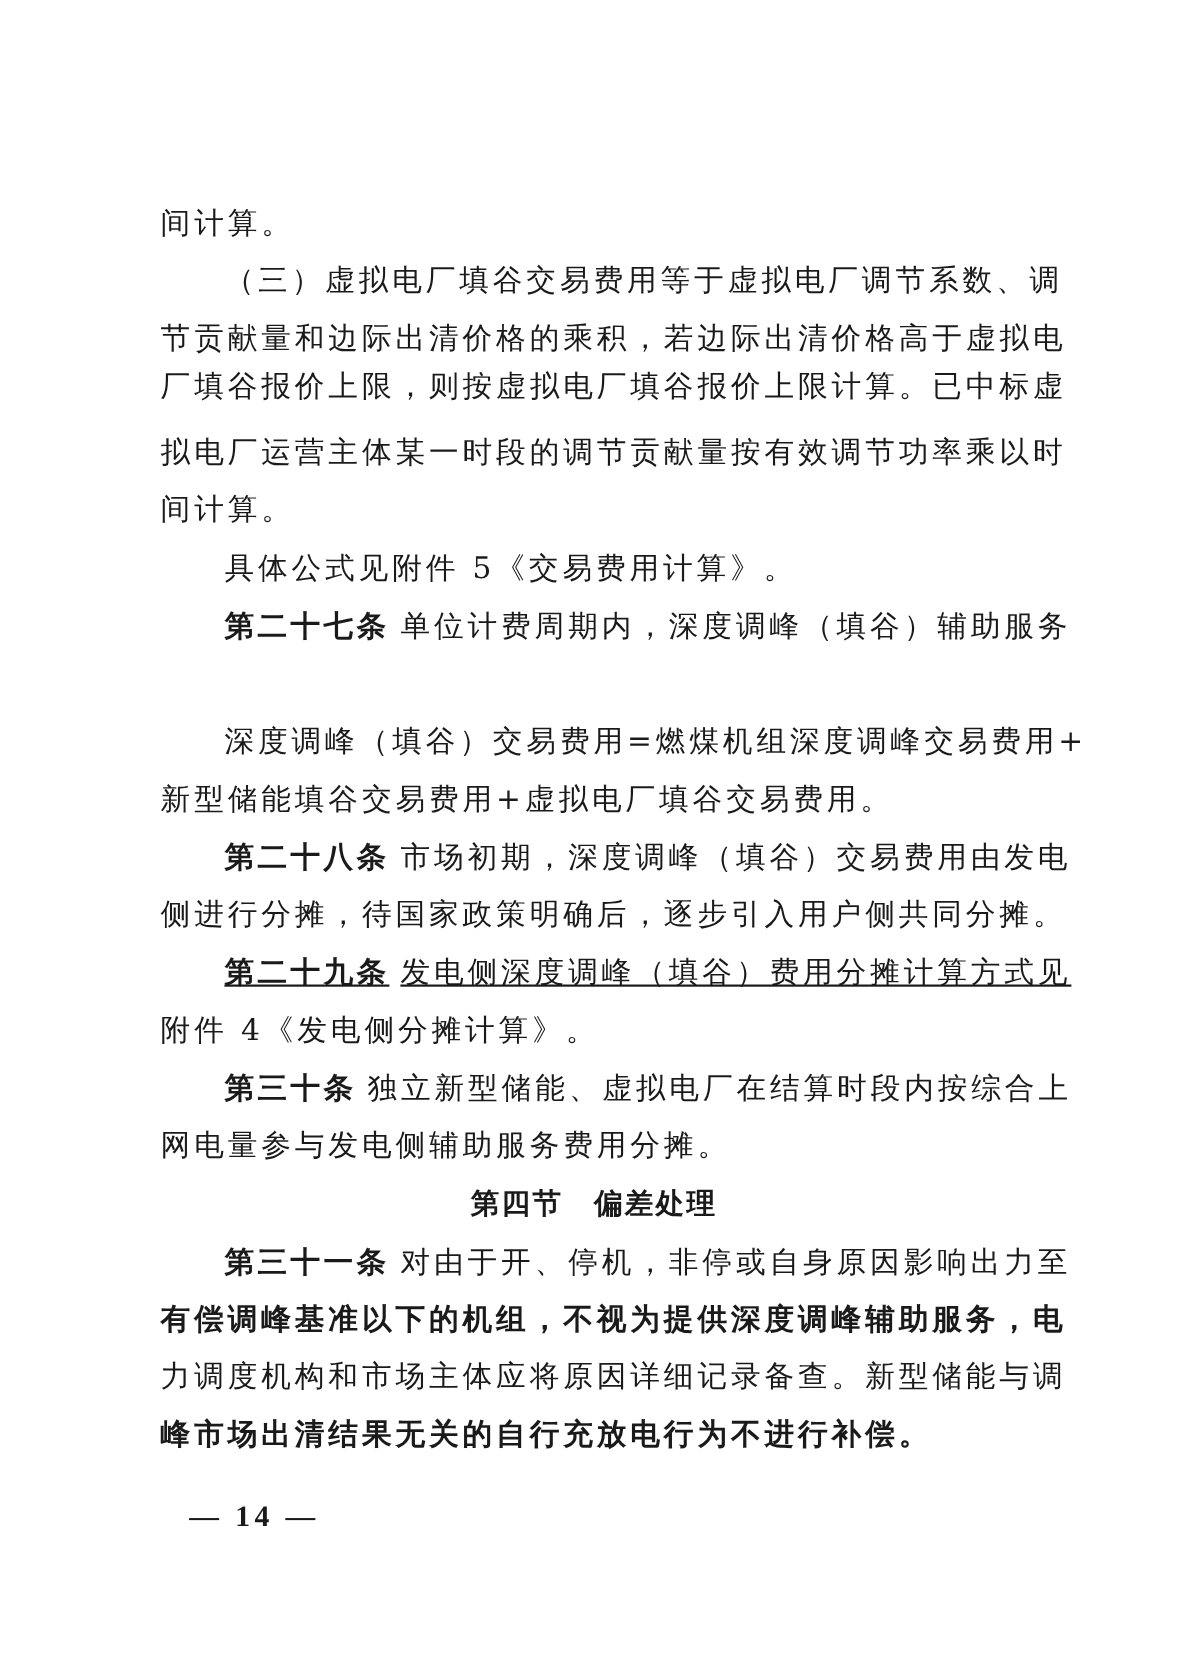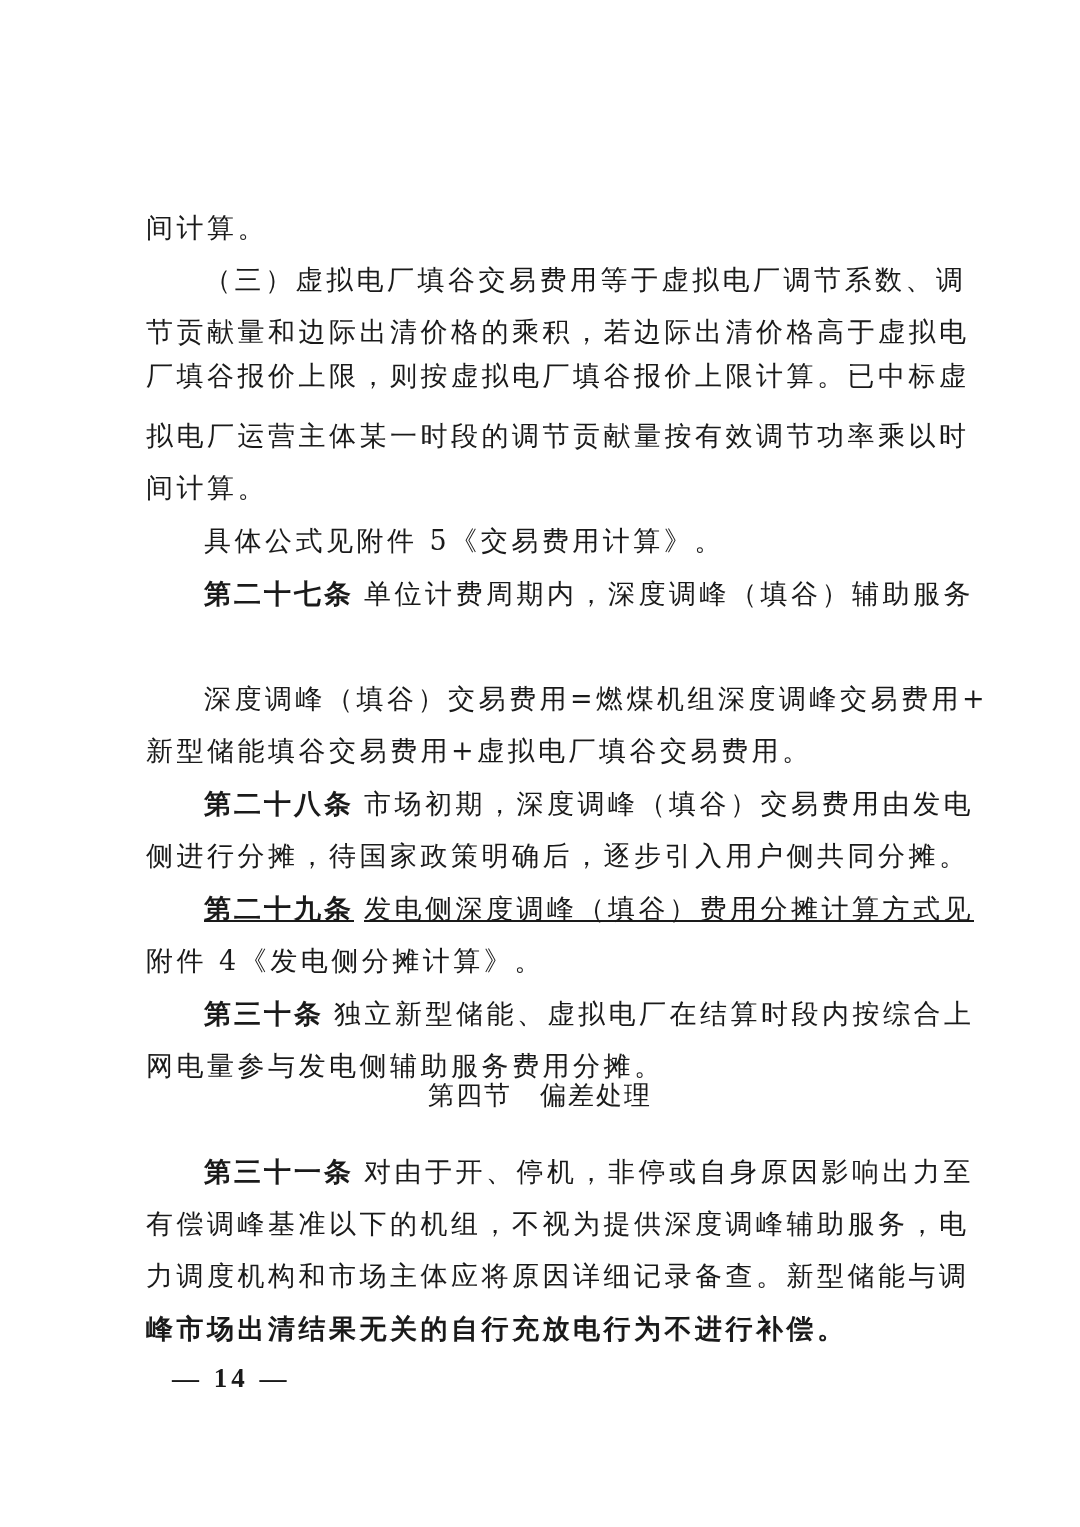--- a/index.html
+++ b/index.html
@@ -6,21 +6,21 @@
     body { width: 1080px; height: 1527px; position: relative; overflow: hidden; }
     .page {
       position: absolute; left: 0; top: 0; width: 1080px; height: 1527px;
       background: #ffffff; color: #1a1a1a;
       font-family: "DejaVu Serif", "Liberation Serif", serif;
     }
     .line {
       position: absolute; left: 146px; width: 790px;
       font-size: 27px; line-height: 40px; height: 40px;
       white-space: nowrap; letter-spacing: 3.5px;
-      text-align: justify; text-align-last: justify; margin-top: 24px;
+      text-align: justify; text-align-last: justify;
     }
     .line.last { text-align-last: left; }
     .line.indent { left: 204px; width: 732px; }
     .bold { font-weight: bold; letter-spacing: 3px; margin-right: 10px; }
     .section-title {
       position: absolute; left: 0; width: 1080px; text-align: center;
       font-size: 26px; line-height: 40px; letter-spacing: 2px;
     }
     .section-title .gap { display: inline-block; width: 28px; }
     .page-number {
@@ -52,21 +52,21 @@
 
   <div class="line last" style="top:812px;">侧进行分摊，待国家政策明确后，逐步引入用户侧共同分摊。</div>
   <div class="line indent" style="top:760px;"><span class="bold">第二十八条</span><span>市场初期，深度调峰（填谷）交易费用由发电</span></div>
 
   <div class="line indent" style="top:865px;text-decoration:underline;"><span class="bold">第二十九条</span><span>发电侧深度调峰（填谷）费用分摊计算方式见</span></div>
   <div class="line last" style="top:917px;">附件 4《发电侧分摊计算》。</div>
 
   <div class="line indent" style="top:970px;"><span class="bold">第三十条</span><span>独立新型储能、虚拟电厂在结算时段内按综合上</span></div>
   <div class="line last" style="top:1022px;">网电量参与发电侧辅助服务费用分摊。</div>
 
-  <div class="section-title" style="top:1075px;"><span>第四节</span><span class="gap"></span><span>偏差处理</span></div>
+  <div class="section-title" style="top:1075px;font-weight:bold;"><span>第四节</span><span class="gap"></span><span>偏差处理</span></div>
 
   <div class="line indent" style="top:1128px;"><span class="bold">第三十一条</span><span>对由于开、停机，非停或自身原因影响出力至</span></div>
-  <div class="line" style="top:1180px;">有偿调峰基准以下的机组，不视为提供深度调峰辅助服务，电</div>
+  <div class="line" style="top:1180px;font-weight:bold;">有偿调峰基准以下的机组，不视为提供深度调峰辅助服务，电</div>
   <div class="line" style="top:1232px;">力调度机构和市场主体应将原因详细记录备查。新型储能与调</div>
   <div class="line last" style="top:1285px;font-weight:bold;">峰市场出清结果无关的自行充放电行为不进行补偿。</div>
 
   <div class="page-number">— 14 —</div>
 </div>
 
 </body></html>

